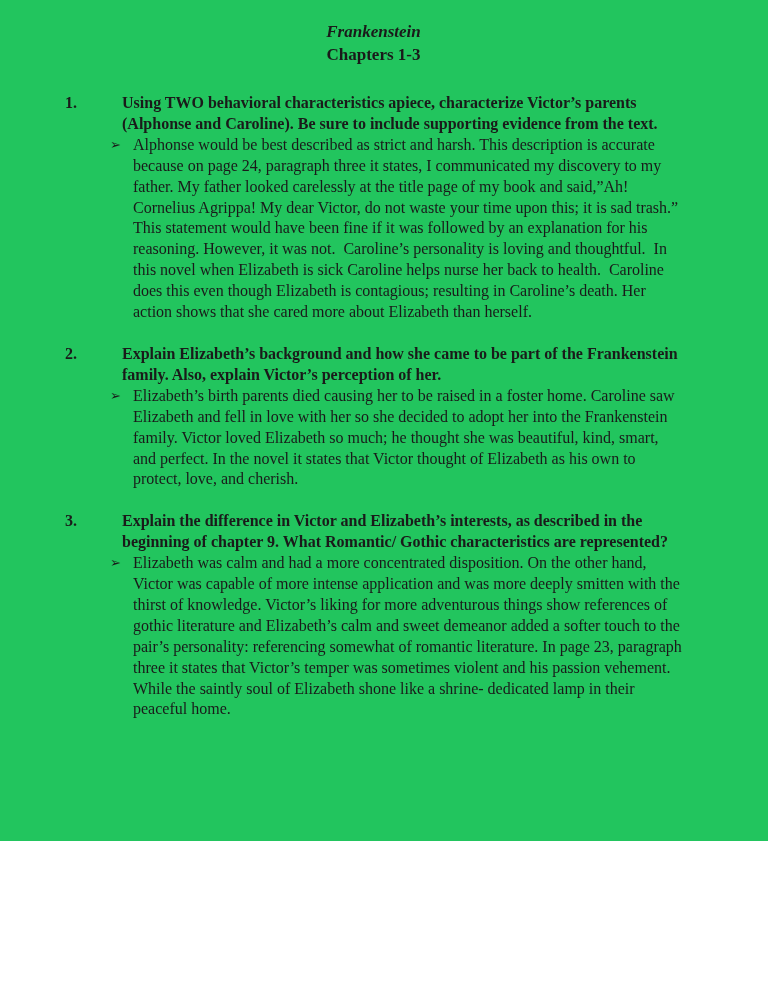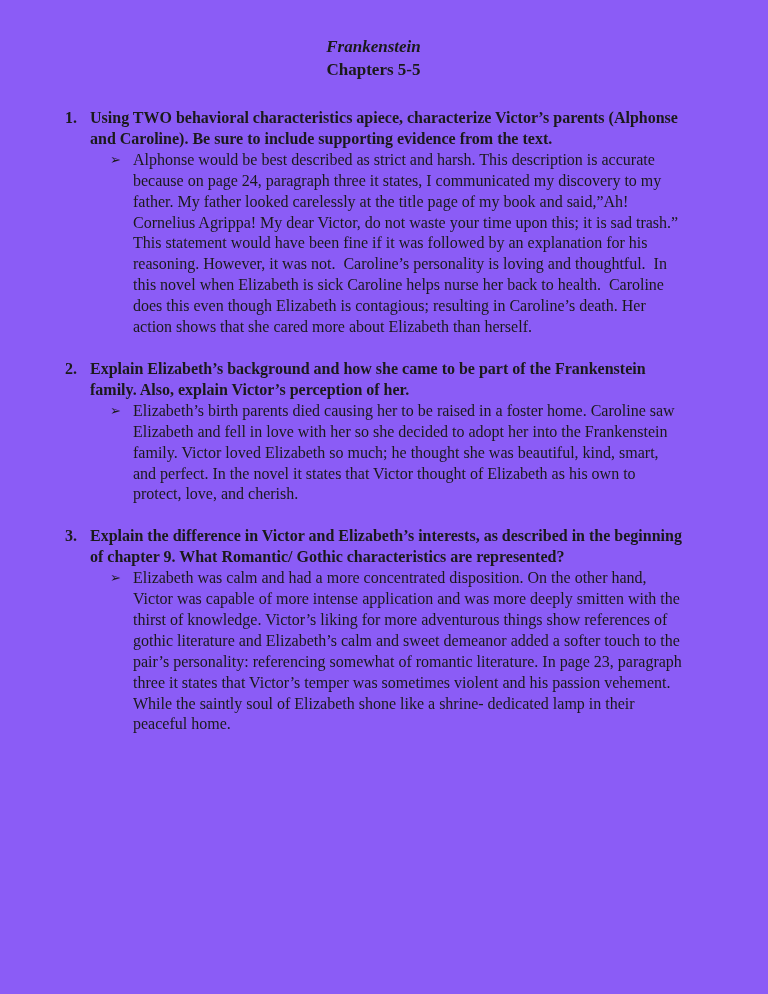--- a/index.html
+++ b/index.html
@@ -3,24 +3,24 @@
 <meta charset="utf-8">
 <style>
   html, body {
     margin: 0;
     padding: 0;
     background: #ffffff;
   }
   .page {
     position: relative;
     width: 768px;
-    height: 994px;
+    height: 841px;
     box-sizing: border-box;
-    background: #8b5cf6;
-    padding: 35px 86px 0 65px;
+    background: #22c55e;
+    padding: 20px 86px 0 65px;
     font-family: "Liberation Serif", "DejaVu Serif", serif;
     color: #1a1a1a;
     overflow: hidden;
   }
   .title-block {
     text-align: center;
     font-weight: bold;
     font-size: 17px;
     line-height: 23px;
     margin-bottom: 27px;
@@ -30,21 +30,21 @@
   .q-row {
     display: flex;
     font-weight: bold;
     font-size: 16px;
     line-height: 20.9px;
   }
   .q-num {
     flex: none;
     width: 25px;
   }
-  .q-text { flex: 1; }
+  .q-text { flex: 1; margin-left: 32px; }
   .a-row {
     display: flex;
     margin-left: 45px;
     font-size: 16px;
     line-height: 20.9px;
   }
   .bullet {
     flex: none;
     width: 23px;
     font-family: "DejaVu Sans", sans-serif;
@@ -56,21 +56,21 @@
     white-space: pre-wrap;
   }
 </style>
 </head>
 <body>
 
 <div class="page">
 
   <header class="title-block">
     <div class="book-title">Frankenstein</div>
-    <div>Chapters 5-5</div>
+    <div>Chapters 1-3</div>
   </header>
 
   <section class="question">
     <div class="q-row">
       <span class="q-num">1.</span>
       <span class="q-text">Using TWO behavioral characteristics apiece, characterize Victor’s parents (Alphonse and Caroline). Be sure to include supporting evidence from the text.</span>
     </div>
     <div class="a-row">
       <span class="bullet">➢</span>
       <span class="a-text">Alphonse would be best described as strict and harsh. This description is accurate because on page 24, paragraph three it states, I communicated my discovery to my father. My father looked carelessly at the title page of my book and said,”Ah! Cornelius Agrippa! My dear Victor, do not waste your time upon this; it is sad trash.”  This statement would have been fine if it was followed by an explanation for his reasoning. However, it was not.  Caroline’s personality is loving and thoughtful.  In this novel when Elizabeth is sick Caroline helps nurse her back to health.  Caroline does this even though Elizabeth is contagious; resulting in Caroline’s death. Her action shows that she cared more about Elizabeth than herself.</span>

